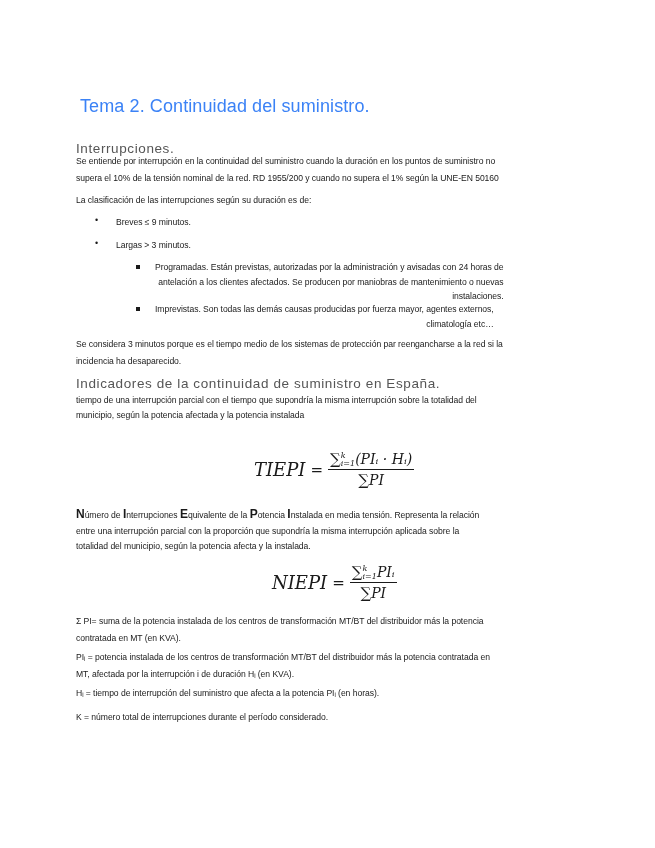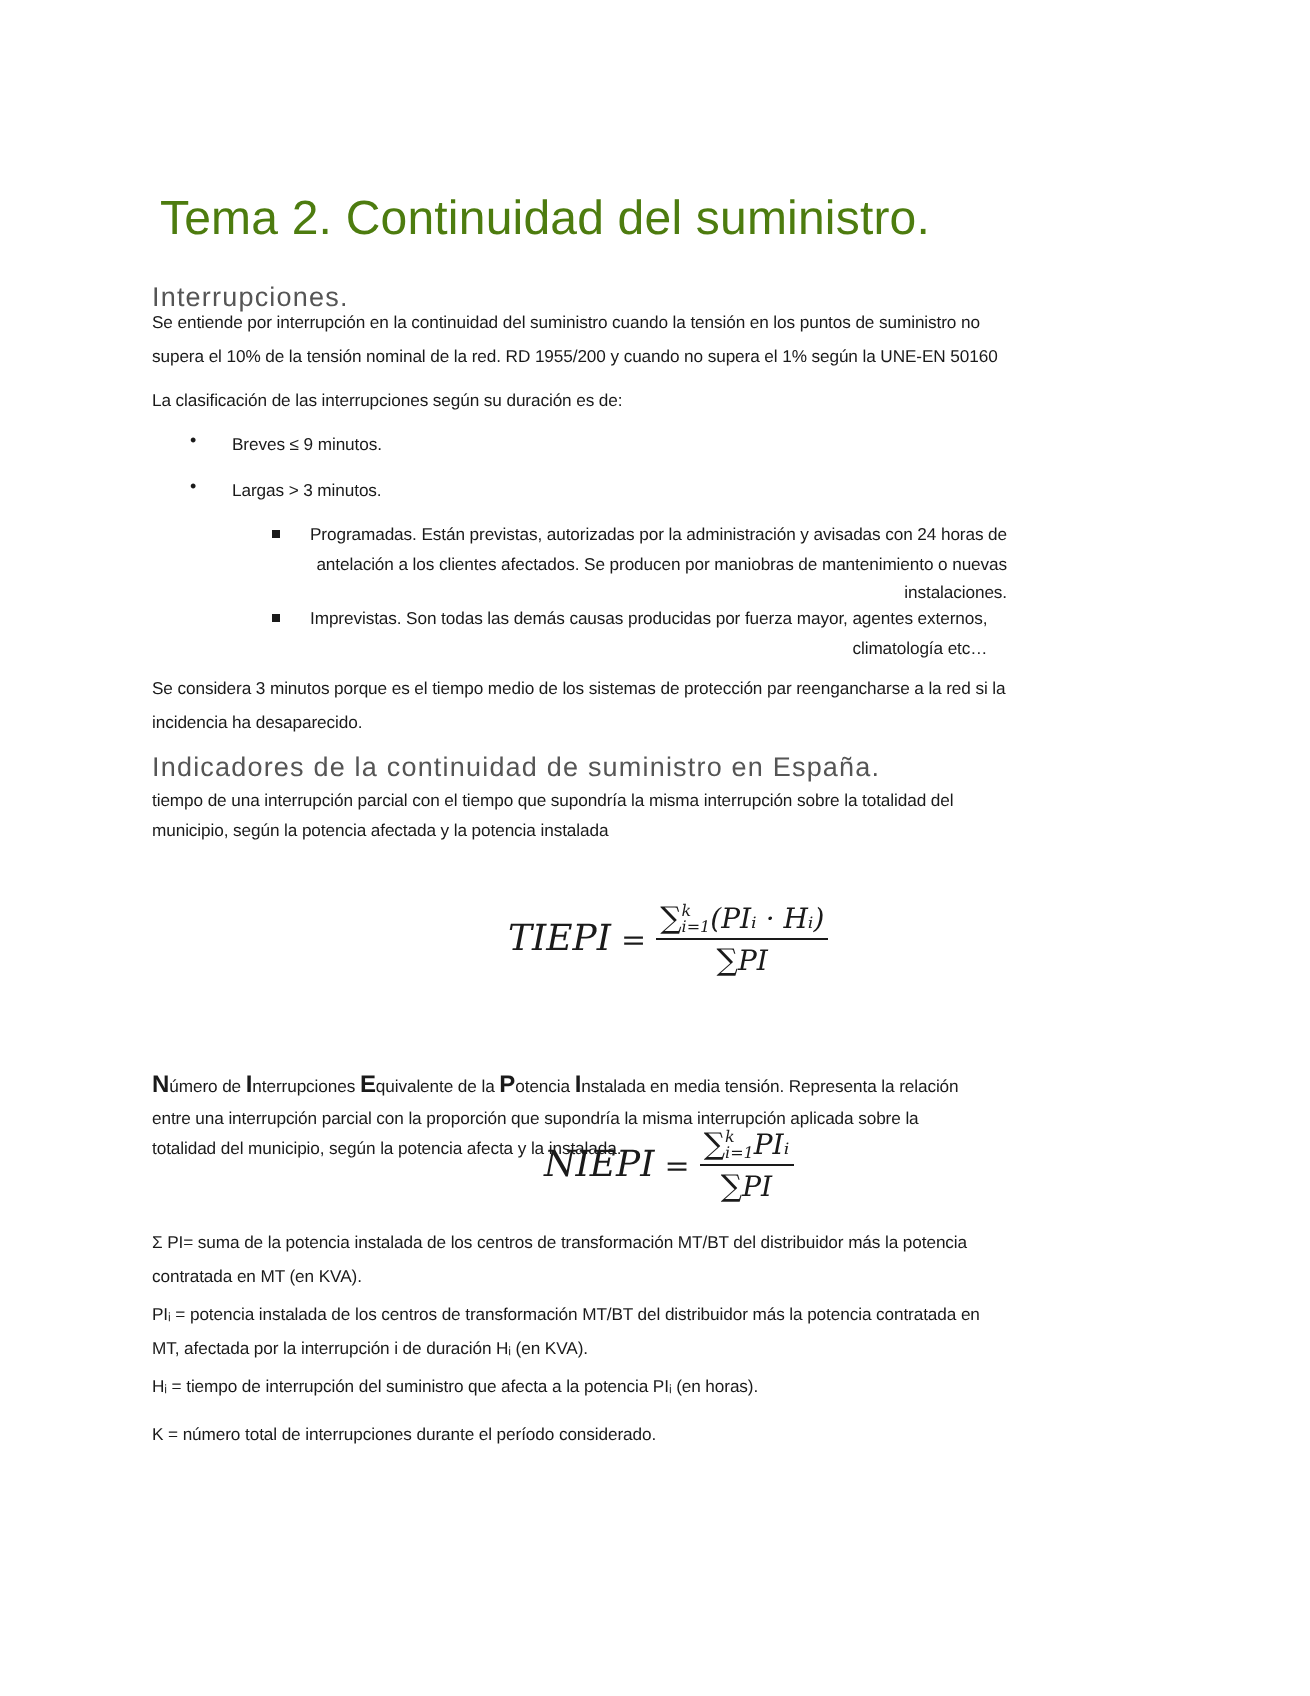--- a/index.html
+++ b/index.html
@@ -1,20 +1,20 @@
 <!DOCTYPE html>
 <html><head>
   <meta charset="utf-8">
   <style>
     html, body { margin: 0; padding: 0; background: #ffffff; }
     body { width: 655px; height: 848px; position: relative; overflow: hidden;
            font-family: "Liberation Sans", sans-serif; color: #1a1a1a; }
     .page { position: absolute; left: 0; top: 0; width: 655px; height: 848px; }
     .abs { position: absolute; }
-    .title { left: 80px; top: 96px; font-size: 24px; color: #4d7c0f; letter-spacing: 0.1px; white-space: nowrap; }
+    .title { left: 80px; top: 96px; font-size: 18px; color: #3b82f6; letter-spacing: 0.1px; white-space: nowrap; }
     .h2 { font-size: 13.5px; color: #555555; letter-spacing: 0.6px; white-space: nowrap; }
     .p { font-size: 8.6px; line-height: 16.5px; color: #1a1a1a; white-space: nowrap; letter-spacing: -0.05px; }
     .p.tight { line-height: 14.5px; text-align: right; }
     .bullet-dot { font-size: 9px; color: #1a1a1a; }
     .bullet-sq { width: 4px; height: 4px; background: #1a1a1a; }
     .big { font-size: 12px; font-weight: bold; }
     .formula { font-family: "DejaVu Serif", serif; font-style: italic; color: #1a1a1a; white-space: nowrap; }
     .frac { display: inline-block; vertical-align: middle; text-align: center; }
     .frac .num { display: block; border-bottom: 1px solid #1a1a1a; padding: 0 2px 1px; font-size: 14px; }
     .frac .den { display: block; padding-top: 1px; font-size: 14px; }
@@ -25,21 +25,21 @@
   </style>
 </head>
 <body>
 
 <div class="page">
 
   <div class="abs title">Tema 2. Continuidad del suministro.</div>
 
   <div class="abs h2" style="left:76px; top:141px;">Interrupciones.</div>
   <div class="abs p" style="left:76px; top:153px;">
-    <div>Se entiende por interrupción en la continuidad del suministro cuando la tensión  en los puntos de suministro no</div>
+    <div>Se entiende por interrupción en la continuidad del suministro cuando la duración  en los puntos de suministro no</div>
     <div>supera el 10% de la tensión nominal de la red. RD 1955/200 y cuando no supera el 1% según la UNE-EN 50160</div>
   </div>
 
   <div class="abs p" style="left:76px; top:192px;">La clasificación de las interrupciones según su duración es de:</div>
 
   <div class="abs bullet-dot" style="left:95px; top:215px;">•</div>
   <div class="abs p" style="left:116px; top:214px;">Breves ≤ 9 minutos.</div>
 
   <div class="abs bullet-dot" style="left:95px; top:238px;">•</div>
   <div class="abs p" style="left:116px; top:237px;">Largas &gt; 3 minutos.</div>
@@ -69,21 +69,21 @@
     <div style="line-height:15px;">municipio, según la potencia afectada y la potencia instalada</div>
   </div>
 
   <div class="abs formula" style="left:254px; top:450px;">
     <span class="lhs">TIEPI</span><span class="eq">=</span><span class="frac">
       <span class="num"><span class="sigma">∑</span><span style="display:inline-block; vertical-align:middle; line-height:8px; font-size:8px; text-align:left;"><sup style="display:block;">k</sup><sub style="display:block;">i=1</sub></span><span>(PIᵢ · Hᵢ)</span></span>
       <span class="den"><span class="sigma">∑</span><span>PI</span></span>
     </span>
   </div>
 
-  <div class="abs p" style="left:76px; top:506px;margin-top:28px;">
+  <div class="abs p" style="left:76px; top:506px;">
     <div>
       <span class="big">N</span><span>úmero de </span><span class="big">I</span><span>nterrupciones </span><span class="big">E</span><span>quivalente de la </span><span class="big">P</span><span>otencia </span><span class="big">I</span><span>nstalada en media tensión. Representa la relación</span>
     </div>
     <div style="line-height:15px;">entre una interrupción parcial con la proporción que supondría la misma interrupción aplicada sobre la</div>
     <div style="line-height:15px;">totalidad del municipio, según la potencia afecta y la instalada.</div>
   </div>
 
   <div class="abs formula" style="left:272px; top:563px;">
     <span class="lhs">NIEPI</span><span class="eq">=</span><span class="frac">
       <span class="num"><span class="sigma">∑</span><span style="display:inline-block; vertical-align:middle; line-height:8px; font-size:8px; text-align:left;"><sup style="display:block;">k</sup><sub style="display:block;">i=1</sub></span><span>PIᵢ</span></span>

